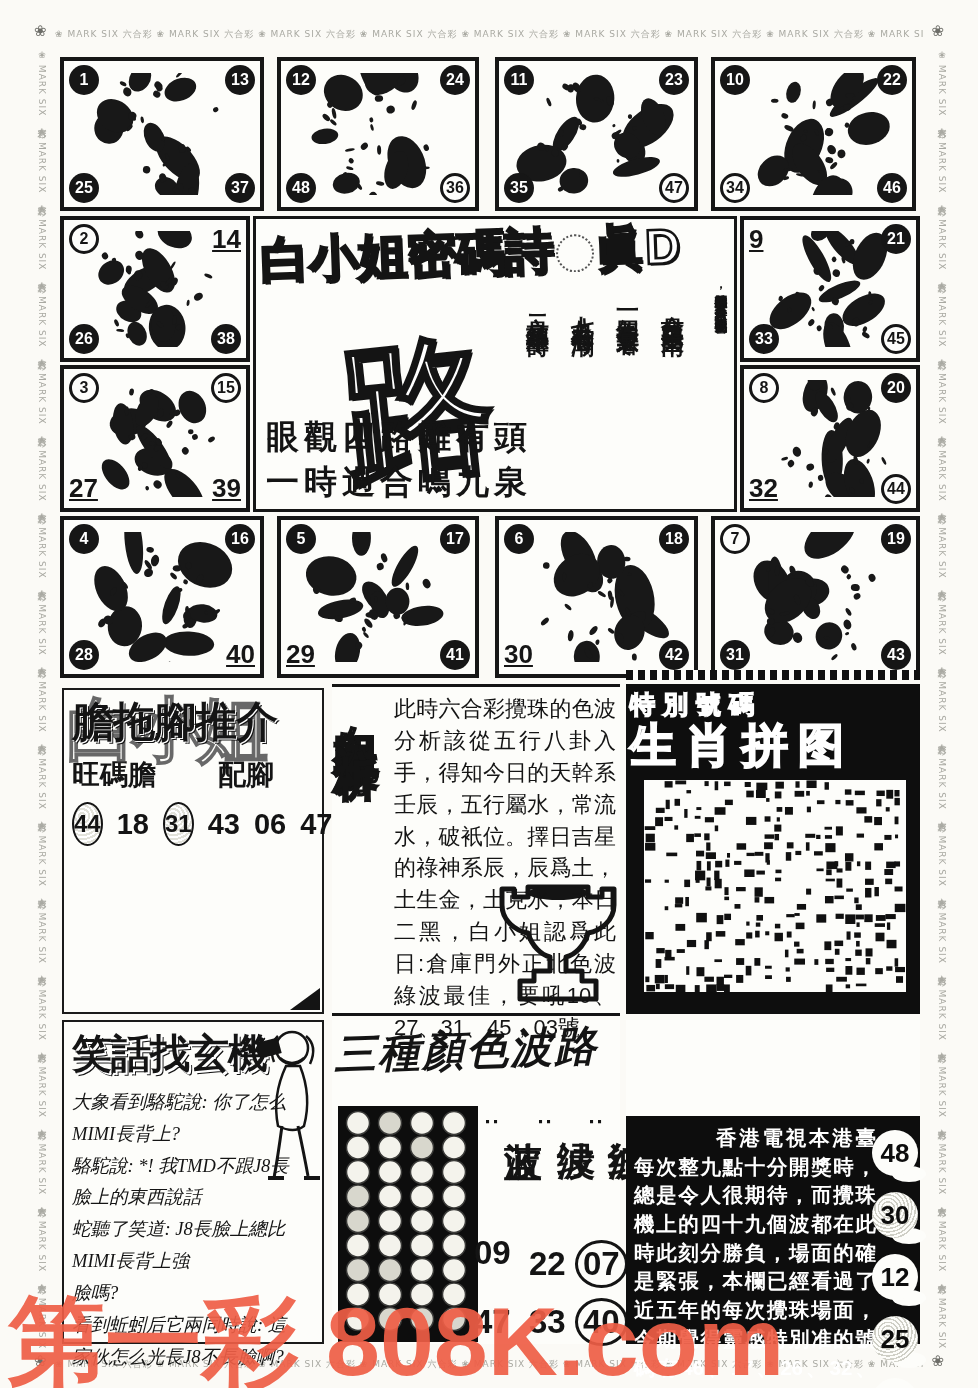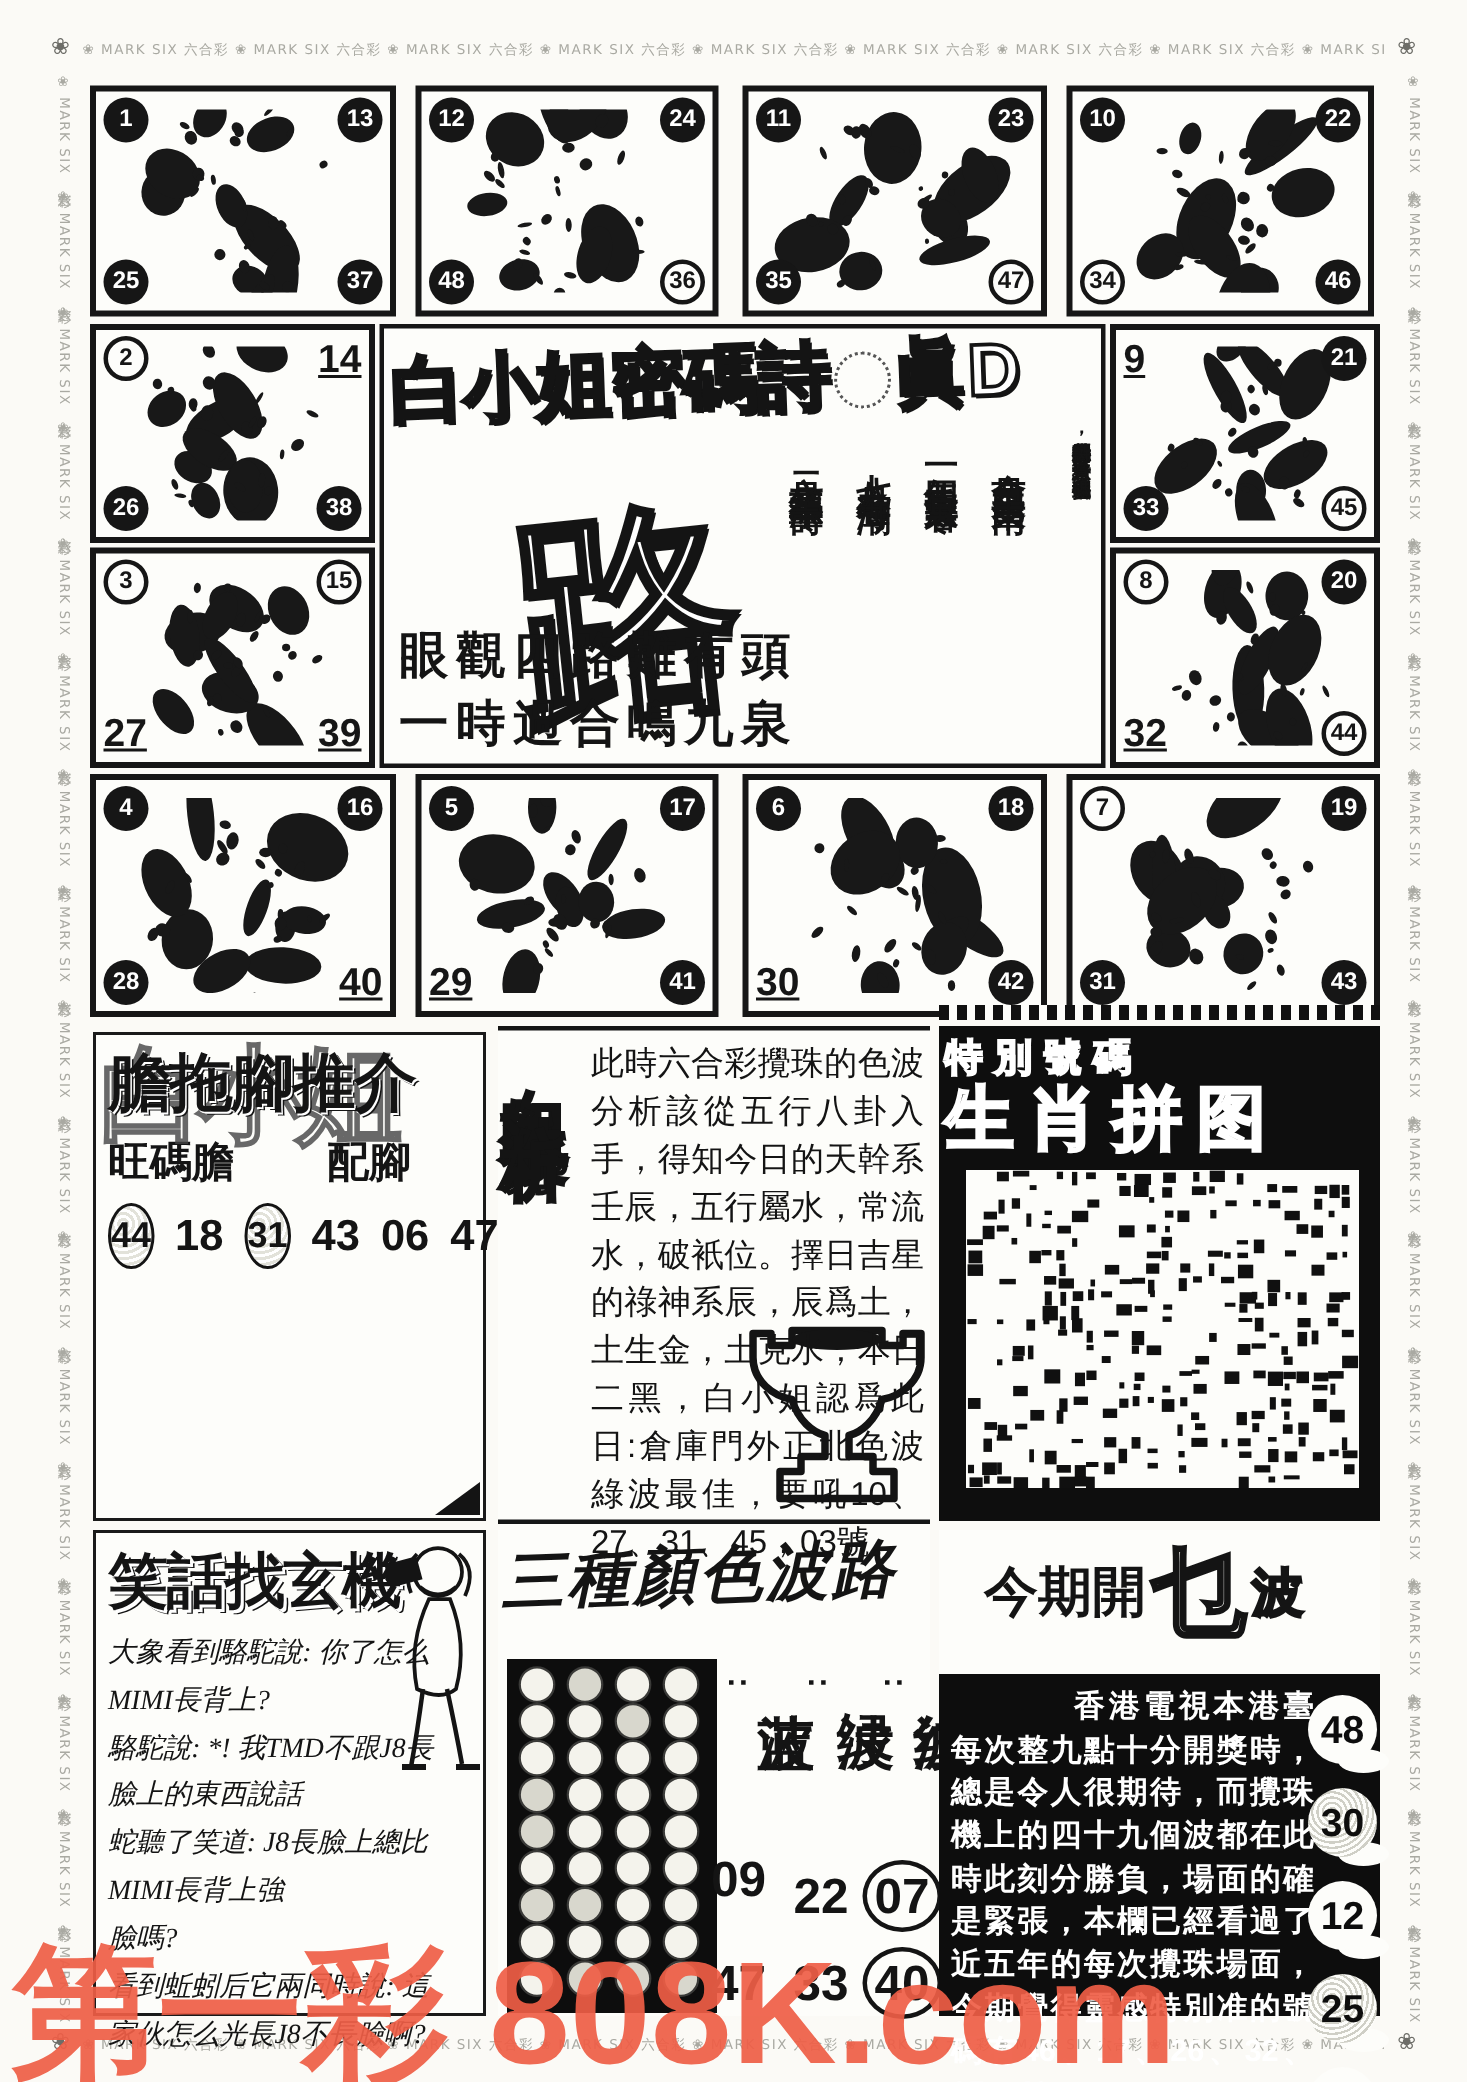--- a/index.html
+++ b/index.html
@@ -948,25 +948,20 @@
   </div>
   <span class="cbo-num" style="left:142px;top:214px;text-align:right;">09</span>
   <span class="cbo-num" style="left:197px;top:225px;">22</span>
   <span class="cbo-num circled" style="left:243px;top:220px;">07</span>
   <span class="cbo-num" style="left:142px;top:283px;">47</span>
   <span class="cbo-num" style="left:197px;top:283px;">33</span>
   <span class="cbo-num circled" style="left:243px;top:278px;">40</span>
 </div>
 
 <div id="thisperiod" class="sec">
-  <div id="tp-title">
-    <span id="tp-pre">今期開</span>
-    <span id="tp-big">乜</span>
-    <span id="tp-suf">波</span>
-  </div>
   <div id="tp-box">
     <div id="tp-body" class="indent">香港電視本港臺每次整九點十分開獎時，總是令人很期待，而攪珠機上的四十九個波都在此時此刻分勝負，場面的確是緊張，本欄已經看過了近五年的每次攪珠場面，今期覺得靈感特別准的號碼有46、17、26、32、35、49。</div>
   </div>
   <div id="tp-balls">
     <span class="ball">48</span>
     <span class="ball tex">30</span>
     <span class="ball">12</span>
     <span class="ball tex">25</span>
     <span class="ball">01</span>
 

